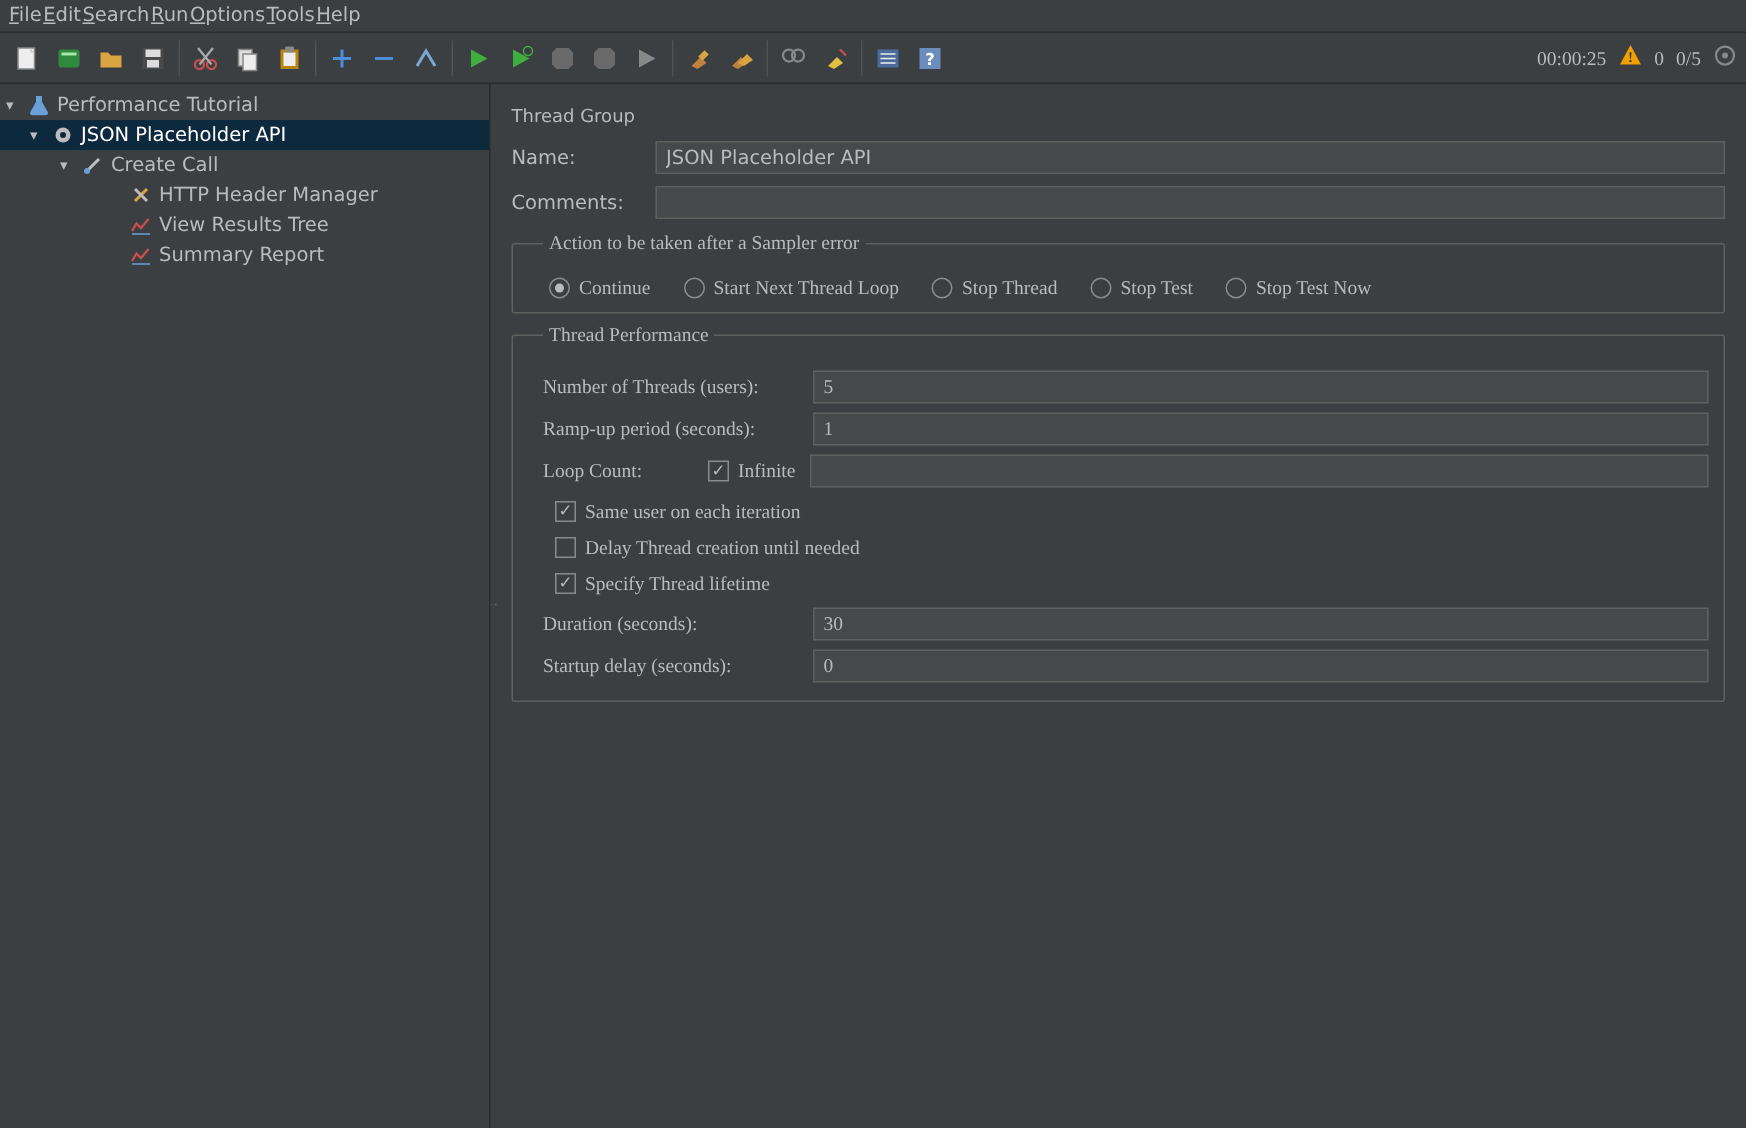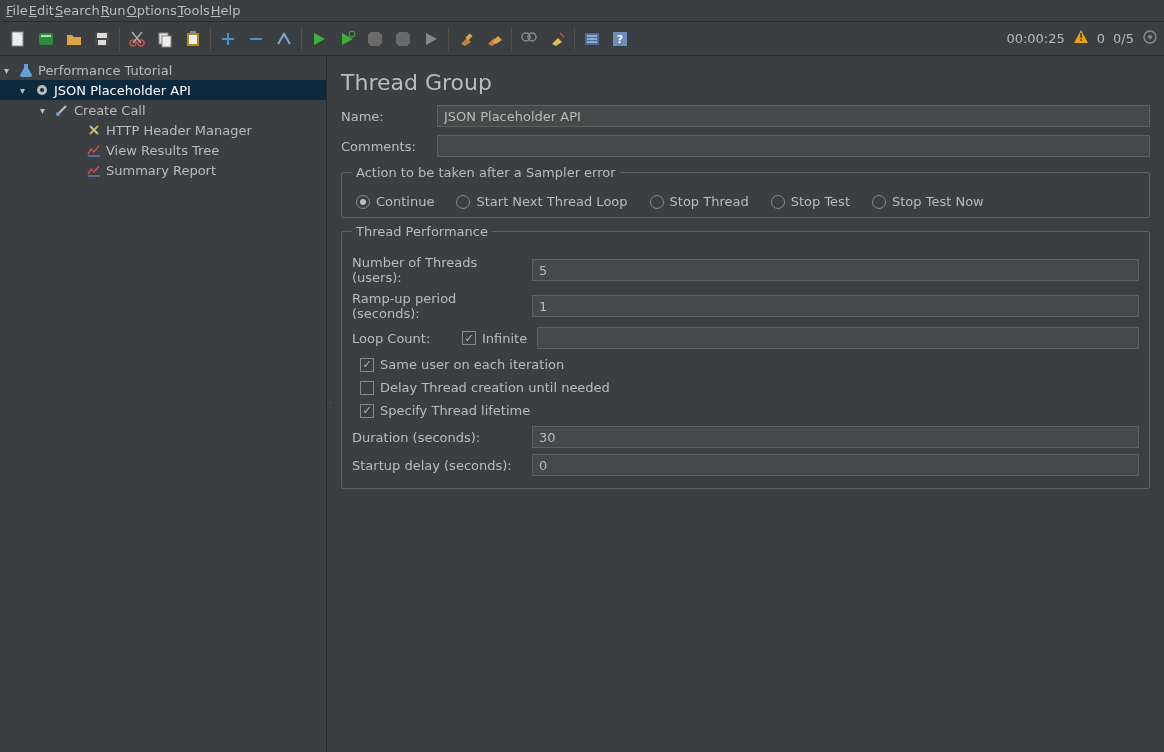--- a/index.html
+++ b/index.html
@@ -12,46 +12,46 @@
   
   .menubar { height: 22px; background: #3c3f41; display: flex; align-items: center; padding: 0 6px; gap: 1px; border-bottom: 1px solid #2b2b2b; }
   .menubar .menu { color: #bbbbbb; cursor: default; }
   .menubar .menu u { text-decoration: underline; }
   
   .toolbar { height: 34px; background: #3c3f41; border-bottom: 1px solid #2b2b2b; display: flex; align-items: center; padding: 0 6px; }
   .tgroup { display: flex; align-items: center; gap: 4px; }
   .sep { width: 1px; height: 24px; background: #515151; margin: 0 5px; }
   .tbtn { width: 24px; height: 24px; display: flex; align-items: center; justify-content: center; cursor: pointer; }
   .spacer { flex: 1; }
-  .status-right { display: flex; align-items: center; gap: 8px; color: #bbbbbb; }
+  .status-right { display: flex; align-items: center; gap: 8px; color: #bbbbbb; font-family: Liberation Serif, serif; }
   .status-right .warn { color: #f0a000; }
   
   .body { display: flex; height: calc(752px - 22px - 34px); }
   .sidebar { width: 327px; background: #3c3f41; border-right: 1px solid #2b2b2b; position: relative; }
   .dragbar { width: 6px; display:flex; align-items:center; justify-content:center; background:#3c3f41; cursor: col-resize; }
   .dragbar span { writing-mode: vertical-rl; color:#666; font-size:10px; letter-spacing:2px;}
   .main { flex: 1; background: #3c3f41; padding: 10px 14px 0 8px; overflow: auto; }
   
   .tree { padding-top: 4px; }
   .tree-row { display:flex; align-items:center; height:20px; padding-left: 4px; gap: 4px; cursor: default;}
   .tree-row.selected { background: #0d293e; color: #ffffff; }
   .tree-row .twisty { width: 10px; color: #bbbbbb; font-size: 10px;}
   .tree-row .ticon { width: 16px; height:16px; display:flex; align-items:center; justify-content:center;}
   .indent0{padding-left:4px;} .indent1{padding-left:20px;} .indent2{padding-left:40px;} .indent3{padding-left:72px;}
   
-  h2.title { font-weight: 400; font-size: 22px; color: #bbbbbb; margin: 4px 0 10px 0;}
+  h2.title { font-weight: 400; font-size: 12px; color: #bbbbbb; margin: 4px 0 10px 0;}
   .form-row { display:flex; align-items:center; gap: 24px; margin-bottom: 8px;}
   .form-row label.lbl { width: 72px; color:#bbbbbb;}
   input.text {
     flex:1; background:#45494a; border:1px solid #5e6060; color:#bbbbbb;
     height:22px; padding:0 6px; font-family:inherit; font-size:13px;
   }
   fieldset {
     border: 1px solid #5e6060; border-radius: 2px;
-    margin: 6px 0 2px 0; padding: 10px 10px 6px 10px;
+    margin: 6px 0 2px 0; padding: 10px 10px 6px 20px; font-family: Liberation Serif, serif;
   }
   fieldset legend { padding: 0 4px; color:#bbbbbb; }
   .radio-row { display:flex; align-items:flex-start; gap: 22px; padding: 4px 4px 2px 4px; flex-wrap: wrap;}
   .radio, .check { display:flex; align-items:center; gap:6px; cursor:pointer;}
   .radio .r {
     width:14px; height:14px; border-radius:50%; border:1px solid #8a8a8a;
     display:flex; align-items:center; justify-content:center; background:#3c3f41;
   }
   .radio.checked .r::after{ content:""; width:6px; height:6px; border-radius:50%; background:#bbbbbb;}
   .check .c {

